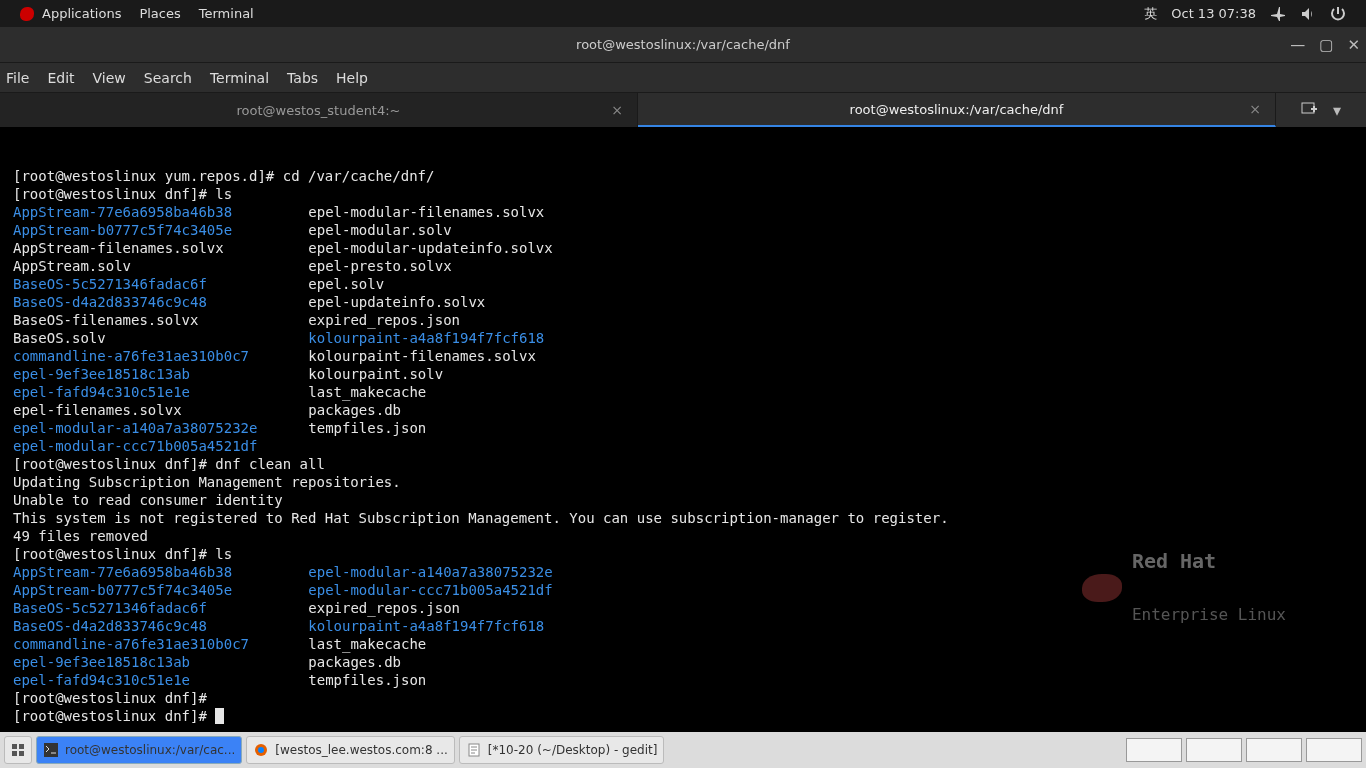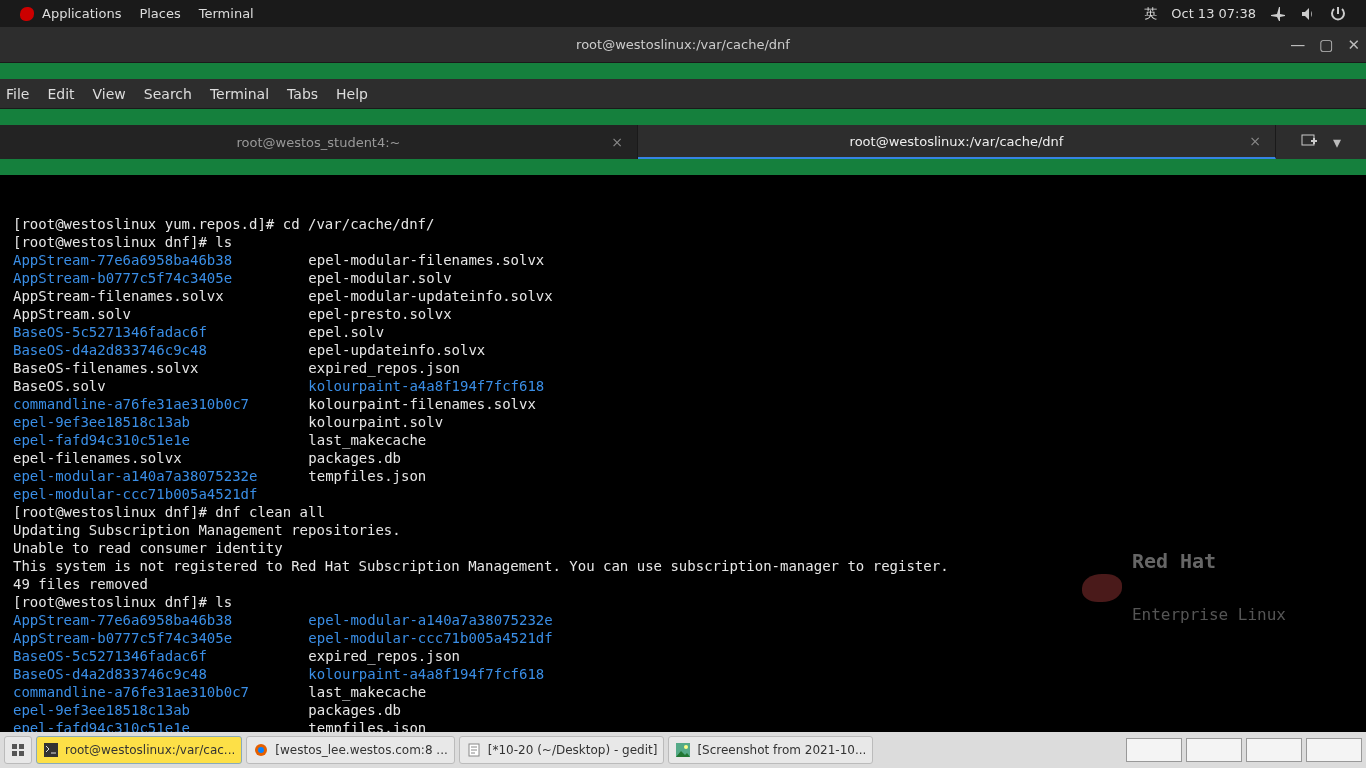--- a/index.html
+++ b/index.html
@@ -19,22 +19,22 @@
   width: 14px; height: 14px; background: #cc0000;
   border-radius: 50% 40% 50% 40%;
   margin-right: 8px;
 }
 .topbar .menu { margin-right: 18px; cursor: default; }
 .topbar .spacer { flex: 1; }
 .topbar .tray { margin-left: 14px; display: flex; align-items: center; }
 .topbar svg { fill: #ccc; }
 .window {
   position: absolute; left: 0; right: 0; top: 27px; bottom: 36px;
-  background: #15803d;
-  display: flex; flex-direction: column; gap: 16px;
+  background: #7dd3fc;
+  display: flex; flex-direction: column;
 }
 .titlebar {
   height: 36px; background: #2d2d2d; color: #ccc;
   display: flex; align-items: center; justify-content: center;
   font-size: 13px; position: relative;
   border-bottom: 1px solid #1a1a1a;
 }
 .titlebar .winbtns {
   position: absolute; right: 6px; top: 0; bottom: 0;
   display: flex; align-items: center; gap: 14px;
@@ -99,21 +99,21 @@
   background: #dcdcdc;
   display: flex; align-items: center; padding: 0 4px;
   font-size: 12px; color: #333;
 }
 .taskbar .tbtn {
   height: 28px; display: flex; align-items: center;
   border: 1px solid #bbb; background: #e8e8e8;
   margin-right: 4px; padding: 0 6px; border-radius: 3px;
   max-width: 220px; overflow: hidden; white-space: nowrap;
 }
-.taskbar .tbtn.active { background: #fde047; border-color: #8ab; }
+.taskbar .tbtn.active { background: #3b82f6; border-color: #8ab; }
 .taskbar .tbtn .ticon {
   width: 16px; height: 16px; margin-right: 6px;
   display: inline-flex; align-items: center; justify-content: center;
 }
 .taskbar .iconbtn {
   width: 28px; height: 28px; display: flex; align-items: center; justify-content: center;
   border: 1px solid #bbb; background: #e8e8e8; border-radius: 3px; margin-right: 4px;
 }
 .taskbar .spacer { flex: 1; }
 .taskbar .trayslot {
@@ -228,28 +228,18 @@
   </div>
   <div class="tbtn">
     <span class="ticon">
         <svg width="14" height="14" viewBox="0 0 14 14">
           <rect x="2" y="1" width="10" height="12" fill="#fff" stroke="#888"></rect>
           <path d="M4 4h6M4 7h6M4 10h4" stroke="#888"></path>
         </svg>
       </span>
     <span>[*10-20 (~/Desktop) - gedit]</span>
   </div>
-  <div class="tbtn">
-    <span class="ticon">
-        <svg width="14" height="14" viewBox="0 0 14 14">
-          <rect width="14" height="14" fill="#5a8"></rect>
-          <circle cx="10" cy="4" r="2" fill="#ff8"></circle>
-          <path d="M0 14l5-6 4 4 2-2 3 4z" fill="#273"></path>
-        </svg>
-      </span>
-    <span>[Screenshot from 2021-10...</span>
-  </div>
   <span class="spacer"></span>
   <div class="trayslot"></div>
   <div class="trayslot"></div>
   <div class="trayslot"></div>
   <div class="trayslot"></div>
 </div>
 
 </body></html>

